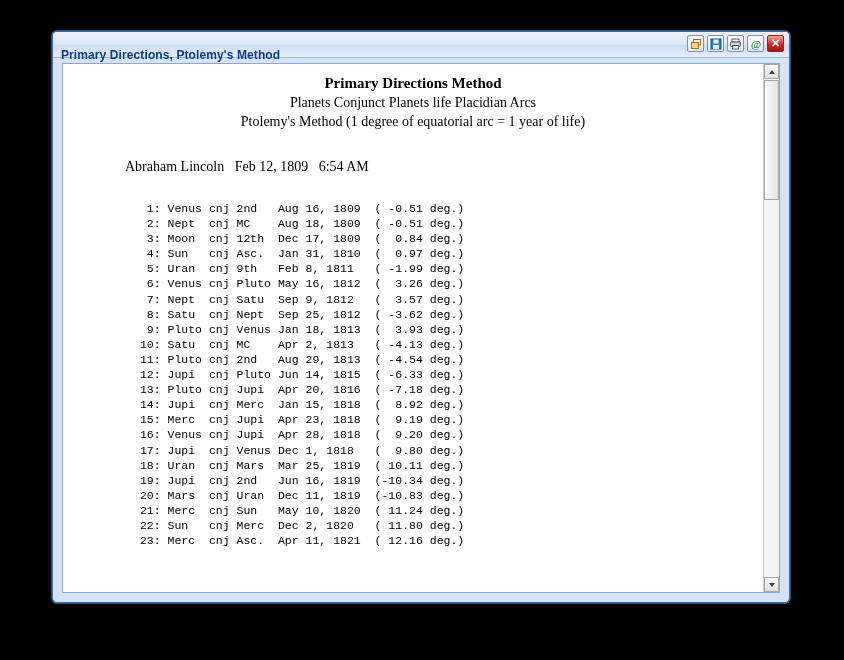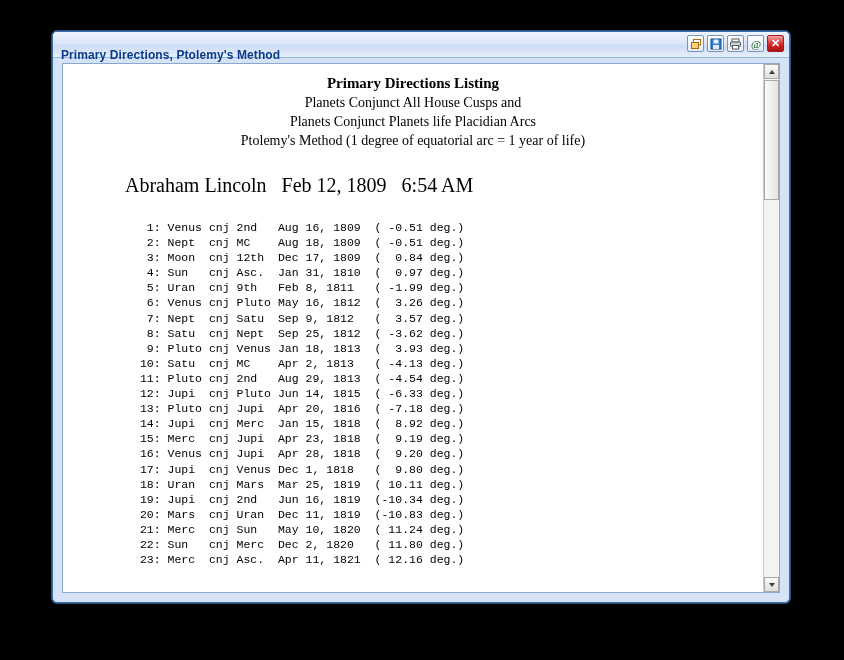--- a/index.html
+++ b/index.html
@@ -128,21 +128,21 @@
 
   .heading .h2 {
     font-size: 14px;
     line-height: 19px;
   }
 
   .meta {
     margin-top: 26px;
     padding-left: 62px;
     font-family: "Liberation Serif", serif;
-    font-size: 20px;
+    font-size: 14px;
     color: #000000;
     line-height: 19px;
   }
 
   .meta .row { white-space: pre; }
 
   .listing {
     margin-top: 25px;
     padding-left: 70px;
     font-family: "Liberation Mono", monospace;
@@ -260,22 +260,21 @@
         </div>
 
       </div>
     </div>
 
     <div class="client">
 
       <div class="doc">
 
         <div class="heading">
-          <div class="h1">Primary Directions Listing</div>
-          <div class="h2">Planets Conjunct All House Cusps and</div>
+          <div class="h1">Primary Directions Method</div>
           <div class="h2">Planets Conjunct Planets life Placidian Arcs</div>
           <div class="h2">Ptolemy's Method (1 degree of equatorial arc = 1 year of life)</div>
         </div>
 
         <div class="meta">
           <div class="row">Abraham Lincoln   Feb 12, 1809   6:54 AM</div>
         </div>
 
         <div class="listing">  1: Venus cnj 2nd   Aug 16, 1809  ( -0.51 deg.)
   2: Nept  cnj MC    Aug 18, 1809  ( -0.51 deg.)

